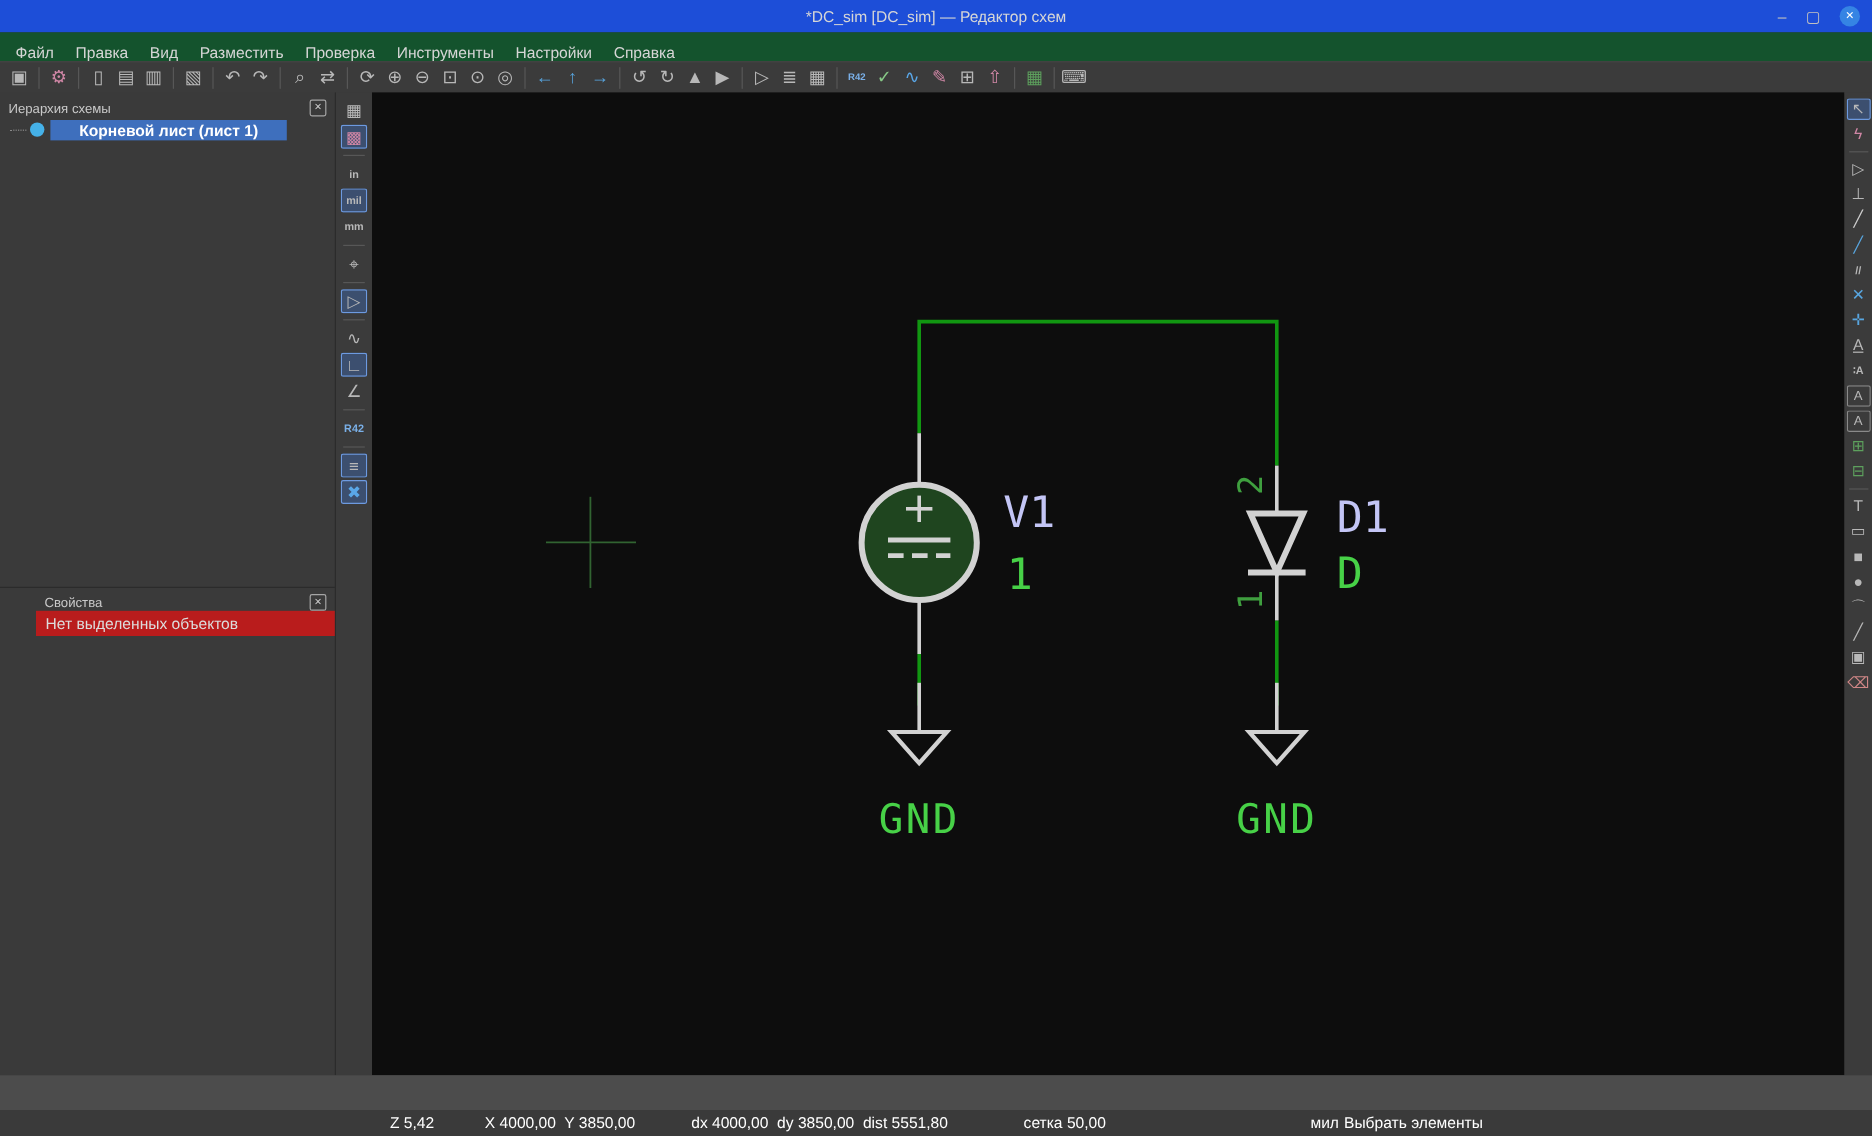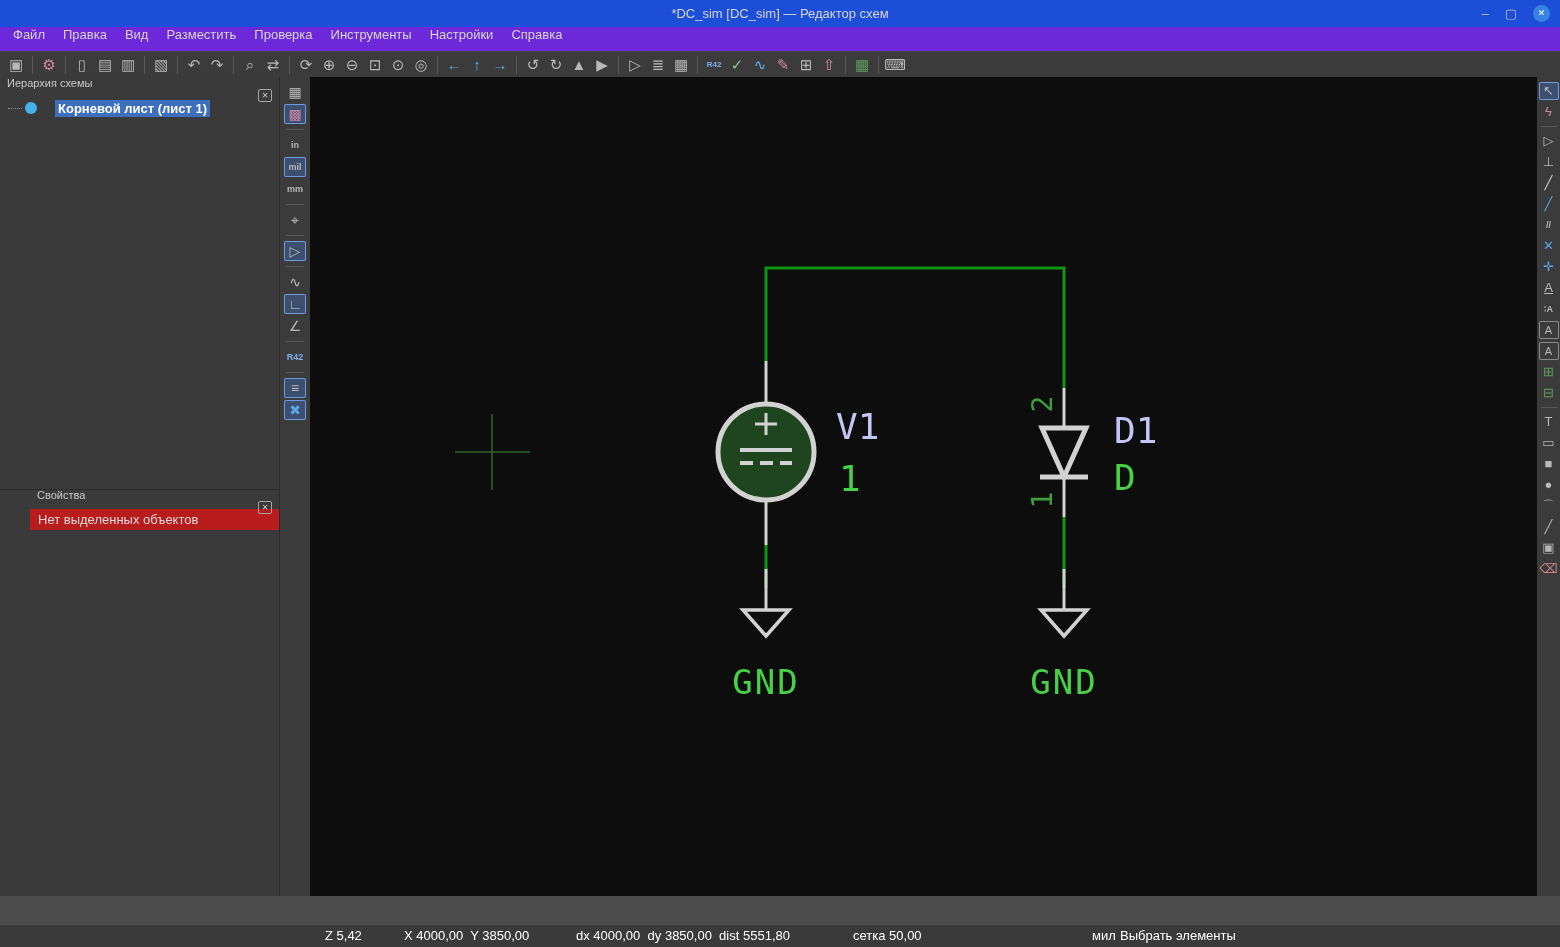--- a/index.html
+++ b/index.html
@@ -9,44 +9,44 @@
 
   
   .titlebar{position:absolute;top:0;left:0;right:0;height:27px;background:#1d4ed8;}
   .titlebar .title{display:block;line-height:27px;text-align:center;color:#d6d6d6;font-size:13px;}
   .win-controls{position:absolute;right:10px;top:0;height:27px;display:flex;align-items:center;gap:16px;}
   .win-controls .ctl{color:#c0c0c0;font-size:13px;line-height:17px;cursor:default;}
   .win-controls .ctl.close{background:#3584e4;color:#fff;width:17px;height:17px;border-radius:50%;
         font-size:9px;display:flex;align-items:center;justify-content:center;}
 
   
-  .menubar{position:absolute;top:27px;left:0;right:0;height:24px;background:#6d28d9;
-        display:flex;align-items:flex-start;padding-left:4px;}
+  .menubar{position:absolute;top:27px;left:0;right:0;height:24px;background:#14532d;
+        display:flex;align-items:flex-end;padding-left:4px;}
   .menu-item{color:#d6d6d6;font-size:13px;padding:0 9px;cursor:default;}
 
   
   .toolbar-top{position:absolute;top:51px;left:0;right:0;height:26px;background:#3b3b3b;
         display:flex;align-items:center;padding-left:5px;gap:1px;border-top:1px solid #454545;}
   .toolbar-top .icon{width:22px;height:22px;line-height:22px;text-align:center;font-size:15px;
         color:#b8b8b8;border-radius:2px;}
   .toolbar-top .icon.txt{font-size:8px;font-weight:bold;}
   .toolbar-top .sep{width:1px;height:18px;background:#575757;margin:0 4px;}
 
   
   .left-col{position:absolute;top:77px;left:0;width:280px;bottom:51px;background:#3a3a3a;
         border-right:1px solid #2b2b2b;box-sizing:border-box;}
   .hierarchy-panel{position:absolute;top:0;left:0;right:0;height:412px;border-bottom:1px solid #2b2b2b;}
   .properties-panel{position:absolute;top:412px;left:0;right:0;bottom:0;margin-left:30px;}
-  .panel-header{height:20px;display:flex;align-items:flex-start;padding:0 7px;color:#c9c9c9;font-size:11px;flex-direction:column;}
+  .panel-header{height:20px;display:flex;align-items:flex-end;padding:0 7px;color:#c9c9c9;font-size:11px;}
   .panel-close{margin-left:auto;min-width:12px;height:12px;border:1px solid #a5a5a5;border-radius:2px;
         color:#cccccc;font-size:8px;line-height:11px;text-align:center;cursor:default;}
   .tree-row{display:flex;align-items:center;height:22px;padding-left:8px;font-size:13px;}
   .tree-line{width:14px;border-top:1px dotted #8a8a8a;margin-right:3px;}
   .tree-bullet{width:12px;height:12px;border-radius:50%;background:#45b1e8;margin-right:5px;}
-  .tree-label{background:#3e6fbd;color:#ffffff;font-weight:bold;padding:1px 3px;margin-left:13px;}
+  .tree-label{background:#3e6fbd;color:#ffffff;font-weight:bold;padding:1px 24px;}
   .props-message{background:#b91c1c;color:#dcdcdc;font-size:13px;padding:3px 8px;}
 
   
   .left-toolbar{position:absolute;top:77px;left:280px;width:30px;bottom:51px;background:#3b3b3b;
         display:flex;flex-direction:column;align-items:center;padding-top:5px;gap:2px;}
   .right-toolbar{position:absolute;top:77px;right:0;width:23px;bottom:51px;background:#3b3b3b;
         display:flex;flex-direction:column;align-items:center;padding-top:5px;gap:3px;}
   .left-toolbar .icon,.right-toolbar .icon{width:22px;height:20px;line-height:20px;text-align:center;
         font-size:14px;color:#b8b8b8;border-radius:2px;}
   .right-toolbar .icon{width:20px;height:18px;line-height:18px;font-size:13px;}

